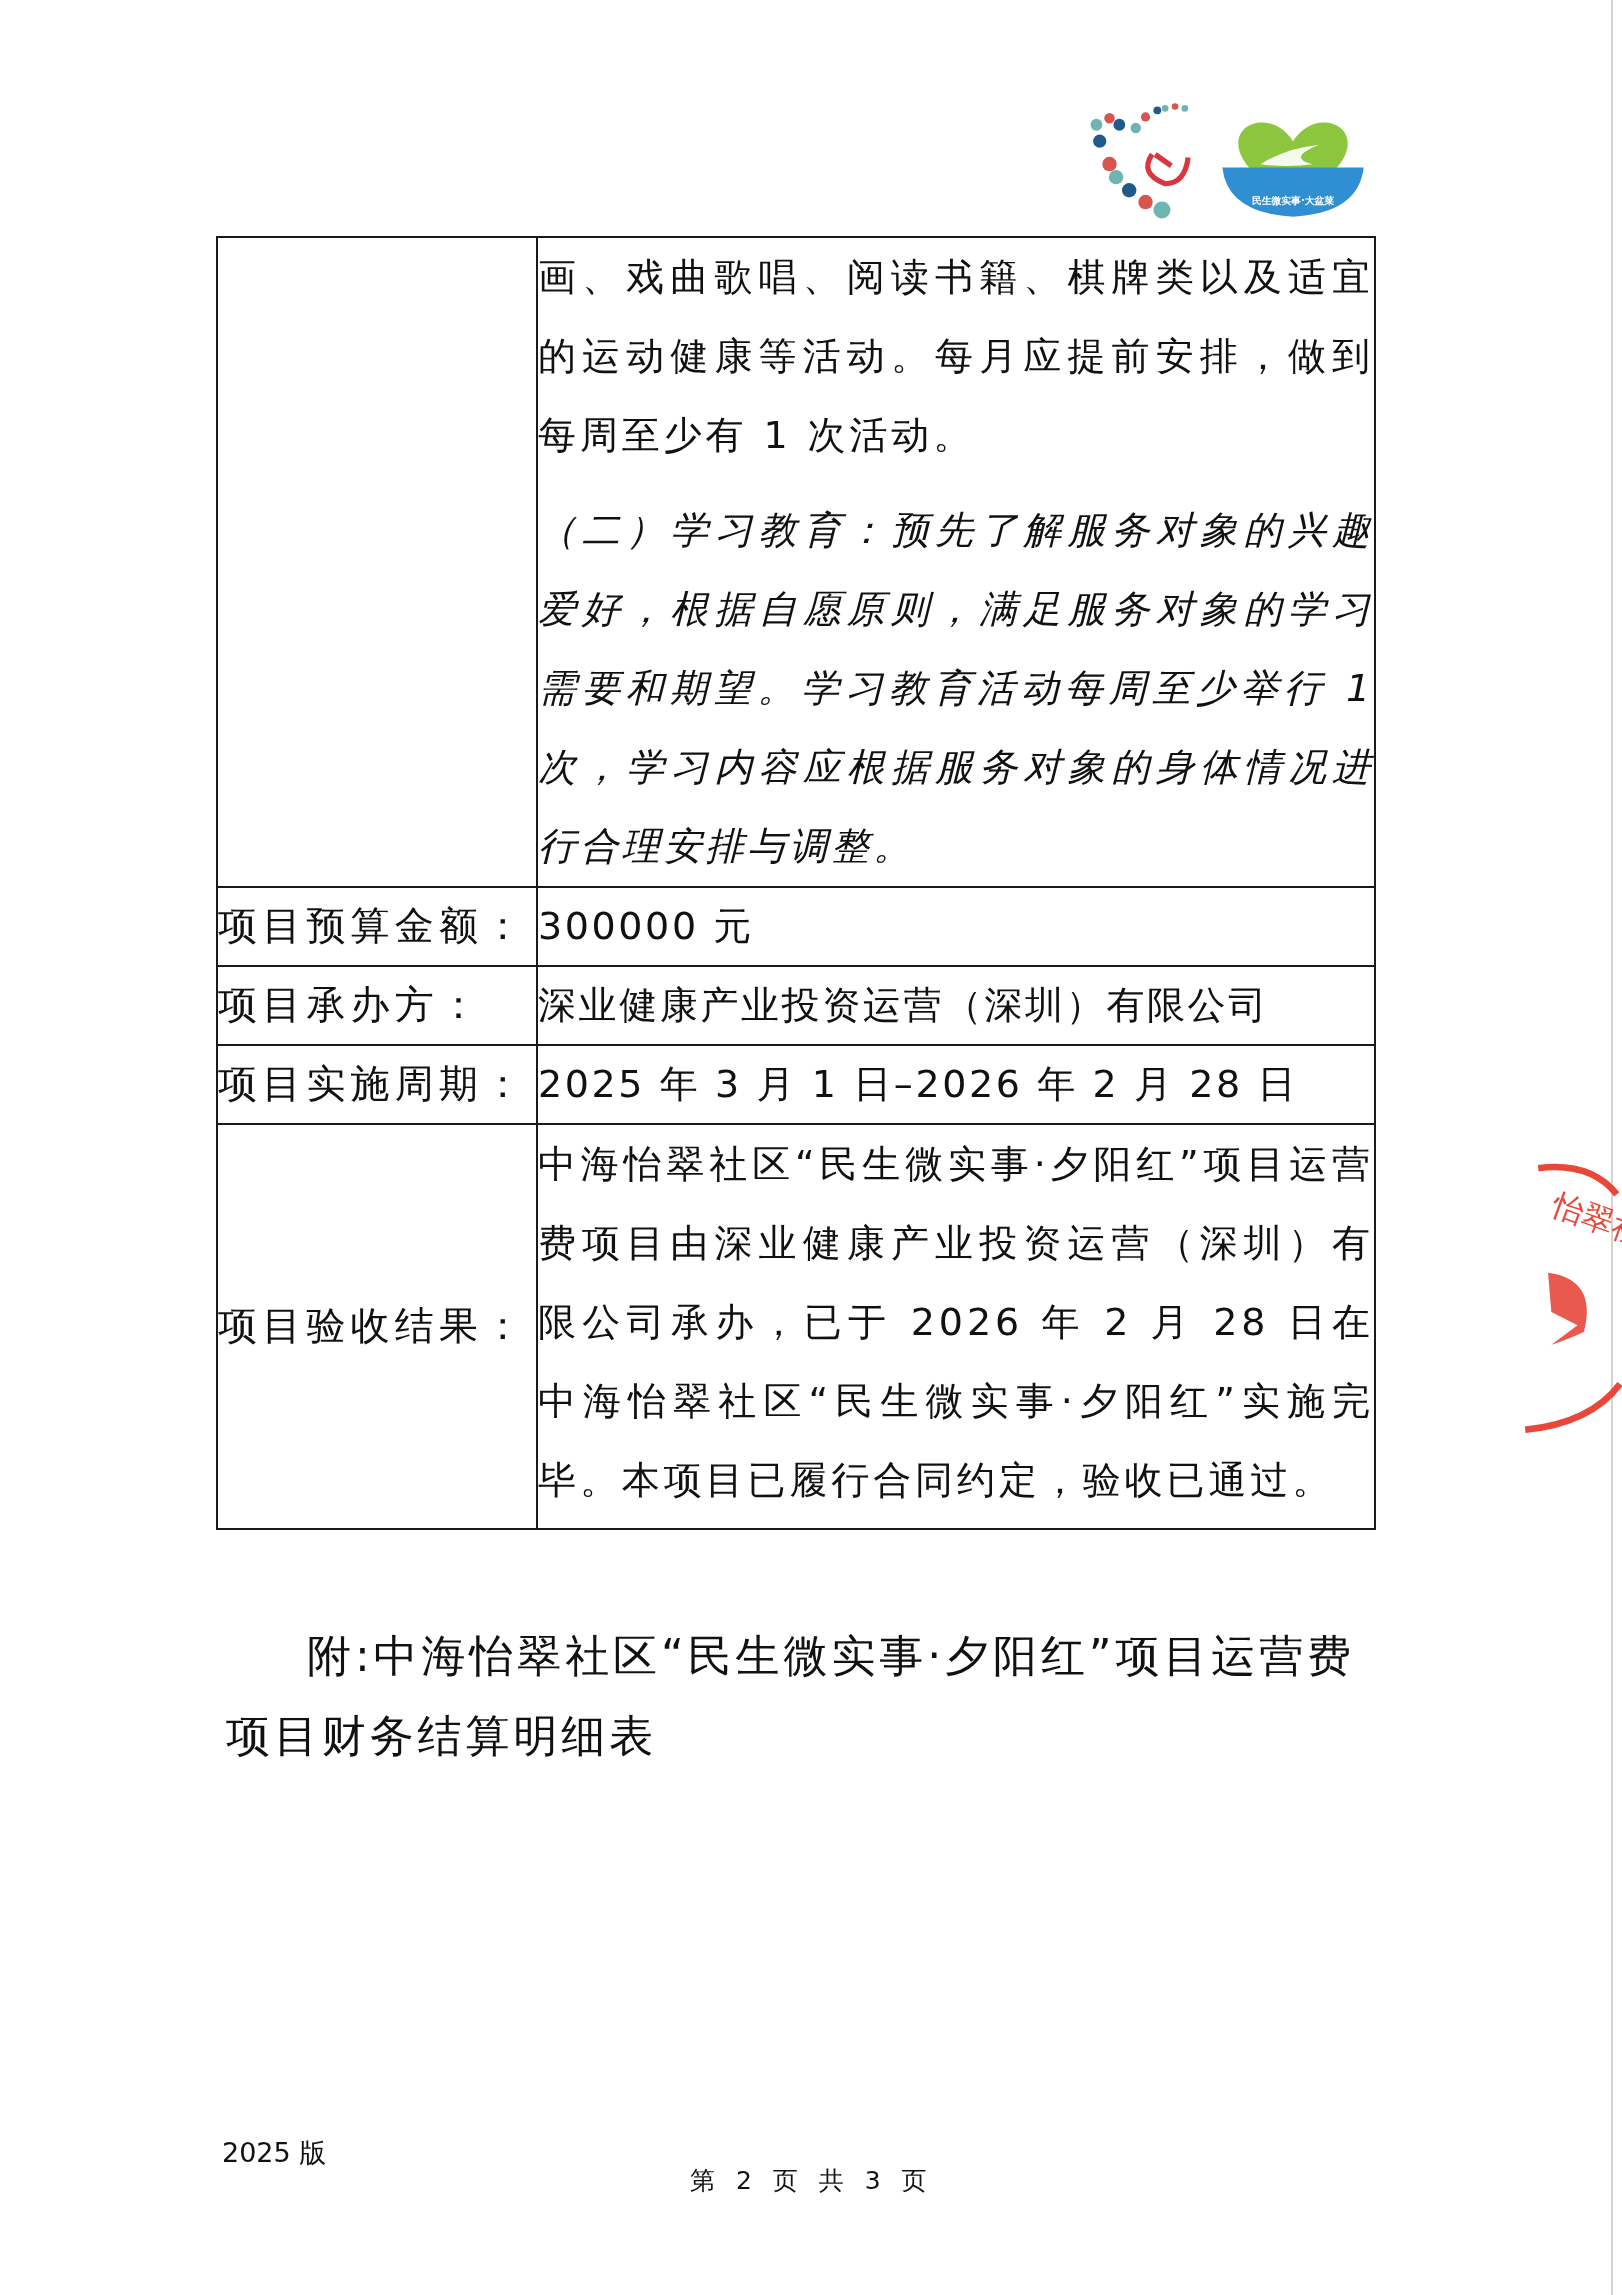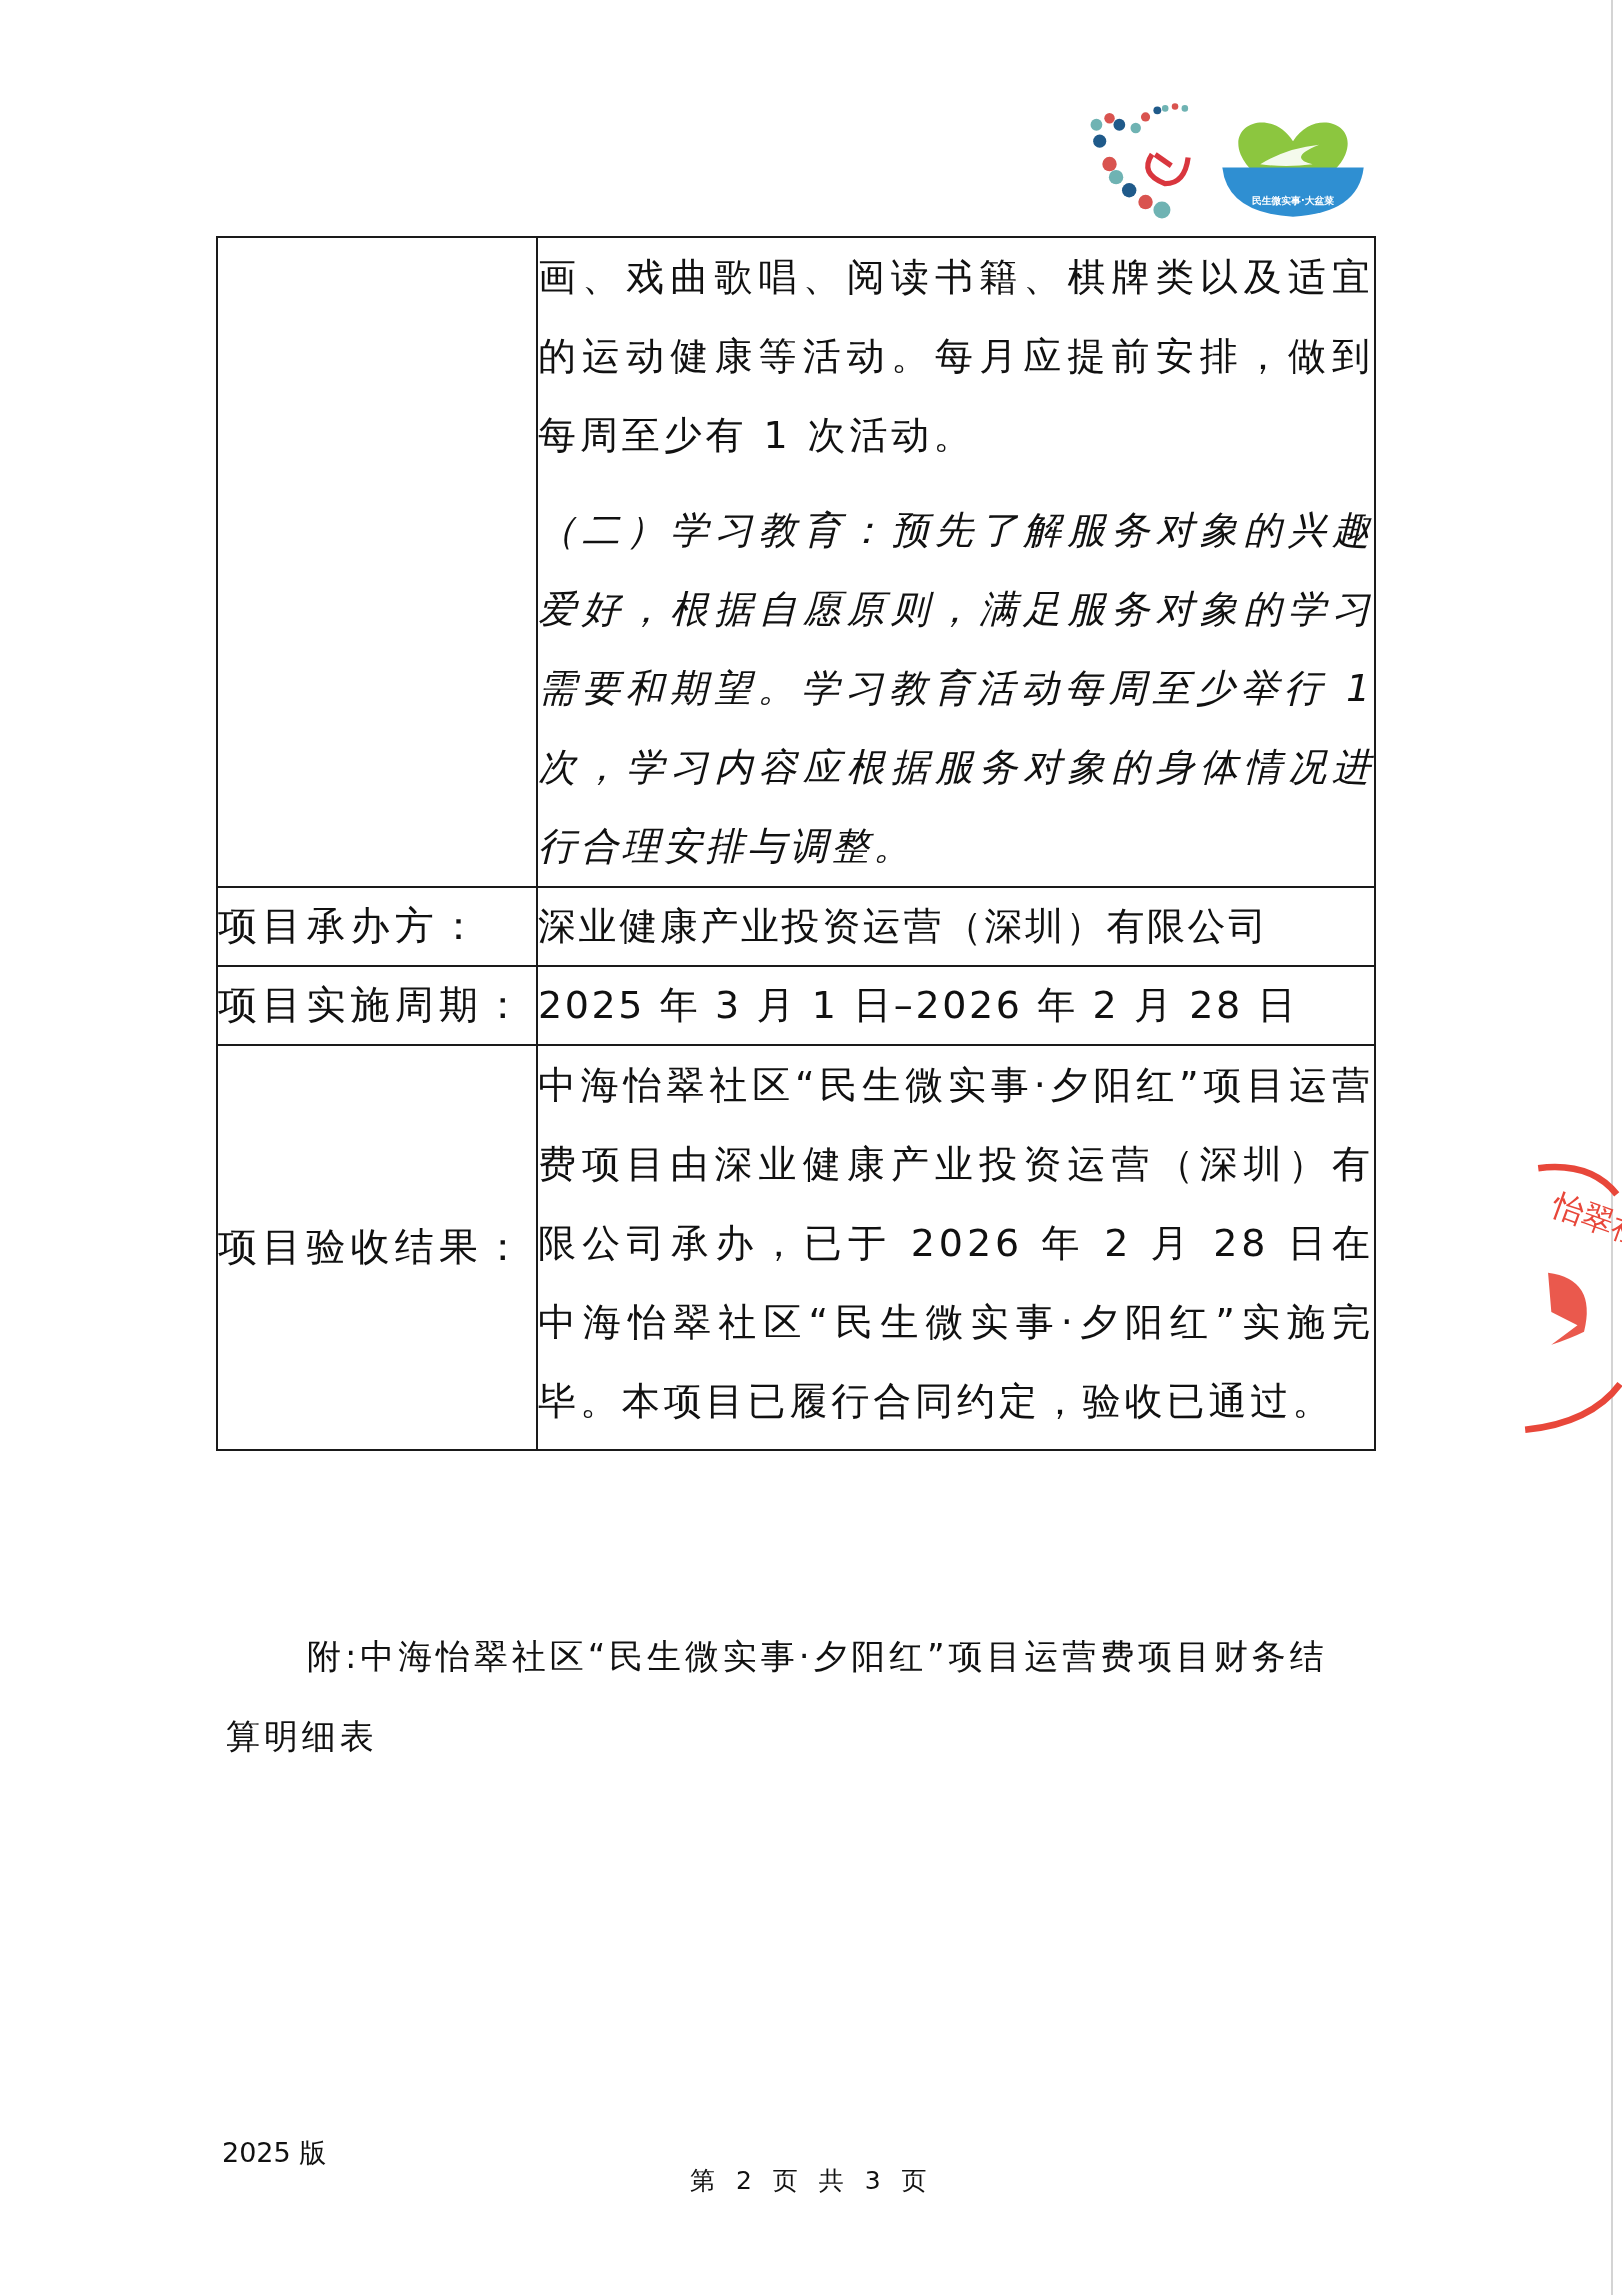--- a/index.html
+++ b/index.html
@@ -24,21 +24,21 @@
     padding-left:17px; white-space:nowrap;
   }
   td.value { font-size:38px; padding:0 13px 0 9.2px; letter-spacing:2.6px; }
   .para { line-height:79px; margin:0; letter-spacing:3.9px; text-align:justify; }
   .para.p2 { margin-top:15.7px;font-style:italic; }
   .row-desc td { height:571px; vertical-align:top; padding-top:21px; }
   .row-short td { height:77px; }
   .row-result td.value { padding-top:0; padding-bottom:7.9px; }
 
   .body-text {
-    position:absolute; left:226px; width:1139px; font-size:34px;
+    position:absolute; left:226px; width:1139px; font-size:44px;
     letter-spacing:3.9px; line-height:80px;
   }
   .body-text p { margin:0; text-indent:81px; }
   .footer-left { position:absolute; left:222px; top:2135px; font-size:27px; }
   .footer-center { position:absolute; left:690px; top:2135px; font-size:25px; letter-spacing:6.5px;margin-top:29px; }
 </style>
 </head>
 <body>
 
 <div class="logos">
@@ -80,20 +80,24 @@
 <table class="info">
   <tbody>
       <tr class="row-desc">
     <td class="label"></td>
     <td class="value">
       <p class="para">画、戏曲歌唱、阅读书籍、棋牌类以及适宜的运动健康等活动。每月应提前安排，做到每周至少有 1 次活动。</p>
       <p class="para p2">（二）学习教育：预先了解服务对象的兴趣爱好，根据自愿原则，满足服务对象的学习需要和期望。学习教育活动每周至少举行 1 次，学习内容应根据服务对象的身体情况进行合理安排与调整。</p>
     </td>
   </tr>
   <tr class="row-short">
+    <td class="label">项目预算金额：</td>
+    <td class="value">300000 元</td>
+  </tr>
+  <tr class="row-short">
     <td class="label">项目承办方：</td>
     <td class="value">深业健康产业投资运营（深圳）有限公司</td>
   </tr>
   <tr class="row-short">
     <td class="label">项目实施周期：</td>
     <td class="value">2025 年 3 月 1 日–2026 年 2 月 28 日</td>
   </tr>
   <tr class="row-result">
     <td class="label">项目验收结果：</td>
     <td class="value">

